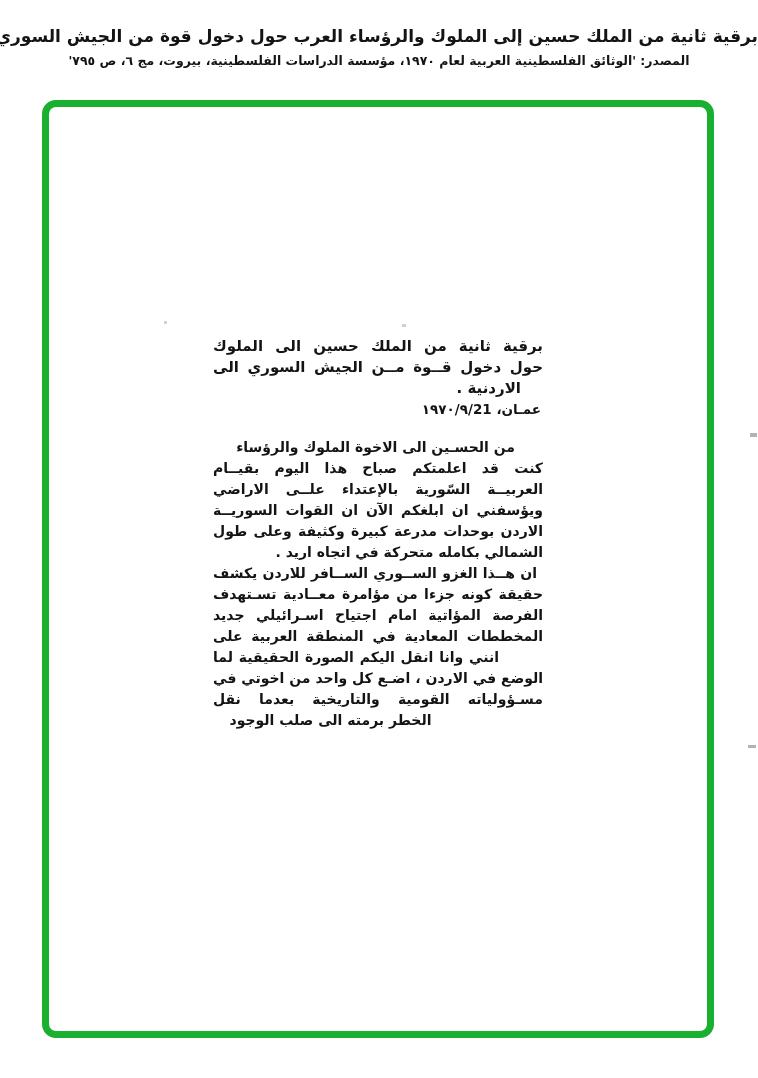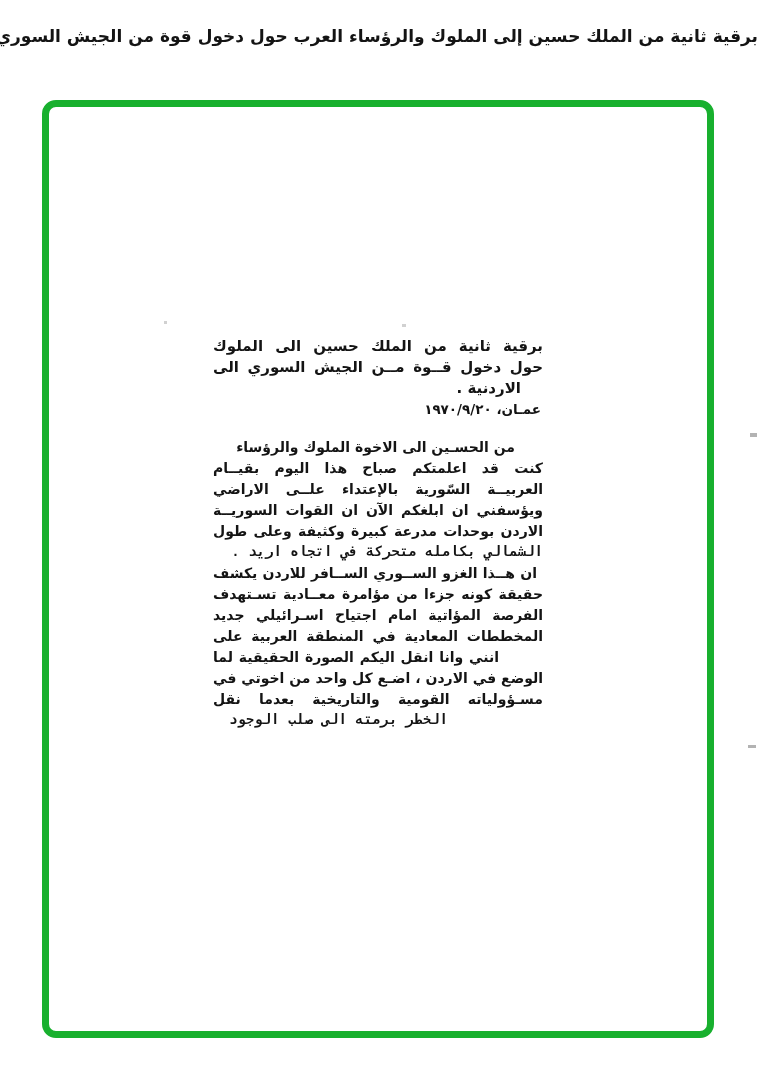--- a/index.html
+++ b/index.html
@@ -36,51 +36,52 @@
   .title-block { font-size:15px; }
   .title-block .line.last {
     text-align:center; text-align-last:right; padding-left:0; padding-right:22px;
   }
   .dateline {
     display:flex; justify-content:space-between; direction:rtl;
     font-size:13.5px; height:21px; line-height:21px;
     margin-top:0; margin-bottom:17px; padding:0 2px 0 14px;
   }
   .para { font-size:14px; }
-  .para .line.last { text-align:right; text-align-last:right;font-family:Liberation Mono, monospace; }
+  .para .line.last { text-align:center; text-align-last:right; }
   .p1 .line.first { text-align:right; text-align-last:right; padding-right:28px; }
   .p2 .line.first { padding-right:6px; }
   .p3 .line.first { padding-right:44px; }
   .p3 .line.last  { padding-right:95px; }
   .speck { position:absolute; background:#9a9a9a; opacity:0.75; }
   .speck.s1 { left:750px; top:433px; width:7px; height:4px; }
   .speck.s2 { left:748px; top:745px; width:8px; height:3px; }
   .speck.s3 { left:164px; top:321px; width:3px; height:3px; opacity:0.45; }
   .speck.s4 { left:402px; top:324px; width:4px; height:3px; opacity:0.45; }
 </style>
 </head>
 <body style="color: rgb(20, 20, 20);">
 
 <div class="page">
 
   <div class="header">
     <div class="header-title">برقية ثانية من الملك حسين إلى الملوك والرؤساء العرب حول دخول قوة من الجيش السوري إلى الأراضي الأردنية</div>
+    <div class="header-source">المصدر: 'الوثائق الفلسطينية العربية لعام ١٩٧٠، مؤسسة الدراسات الفلسطينية، بيروت، مج ٦، ص ٧٩٥'</div>
   </div>
 
   <div class="doc-frame" style="border-color: rgb(24, 176, 46);">
     <div class="text-column">
 
       <div class="title-block">
           <div class="line first">برقية ثانية من الملك حسين الى الملوك والرؤساء العرب</div>
           <div class="line">حول دخول قــوة مــن الجيش السوري الى الاراضي</div>
           <div class="line last">الاردنية .</div>
         </div>
 
       <div class="dateline">
-        <span class="date-right">عمـان، ١٩٧٠/٩/٢٠</span>
+        <span class="date-right">عمـان، ١٩٧٠/٩/21</span>
       </div>
 
       <div class="para p1">
           <div class="line first">من الحسـين الى الاخوة الملوك والرؤساء العرب ،</div>
           <div class="line">كنت قد اعلمتكم صباح هذا اليوم بقيــام الجمهورية</div>
           <div class="line">العربيــة السّورية بالإعتداء علــى الاراضي الاردنيــة .</div>
           <div class="line">ويؤسفني ان ابلغكم الآن ان القوات السوريــة دخلت</div>
           <div class="line">الاردن بوحدات مدرعة كبيرة وكثيفة وعلى طول القطاع</div>
           <div class="line last">الشمالي بكامله متحركة في اتجاه اريد .</div>
         </div>

